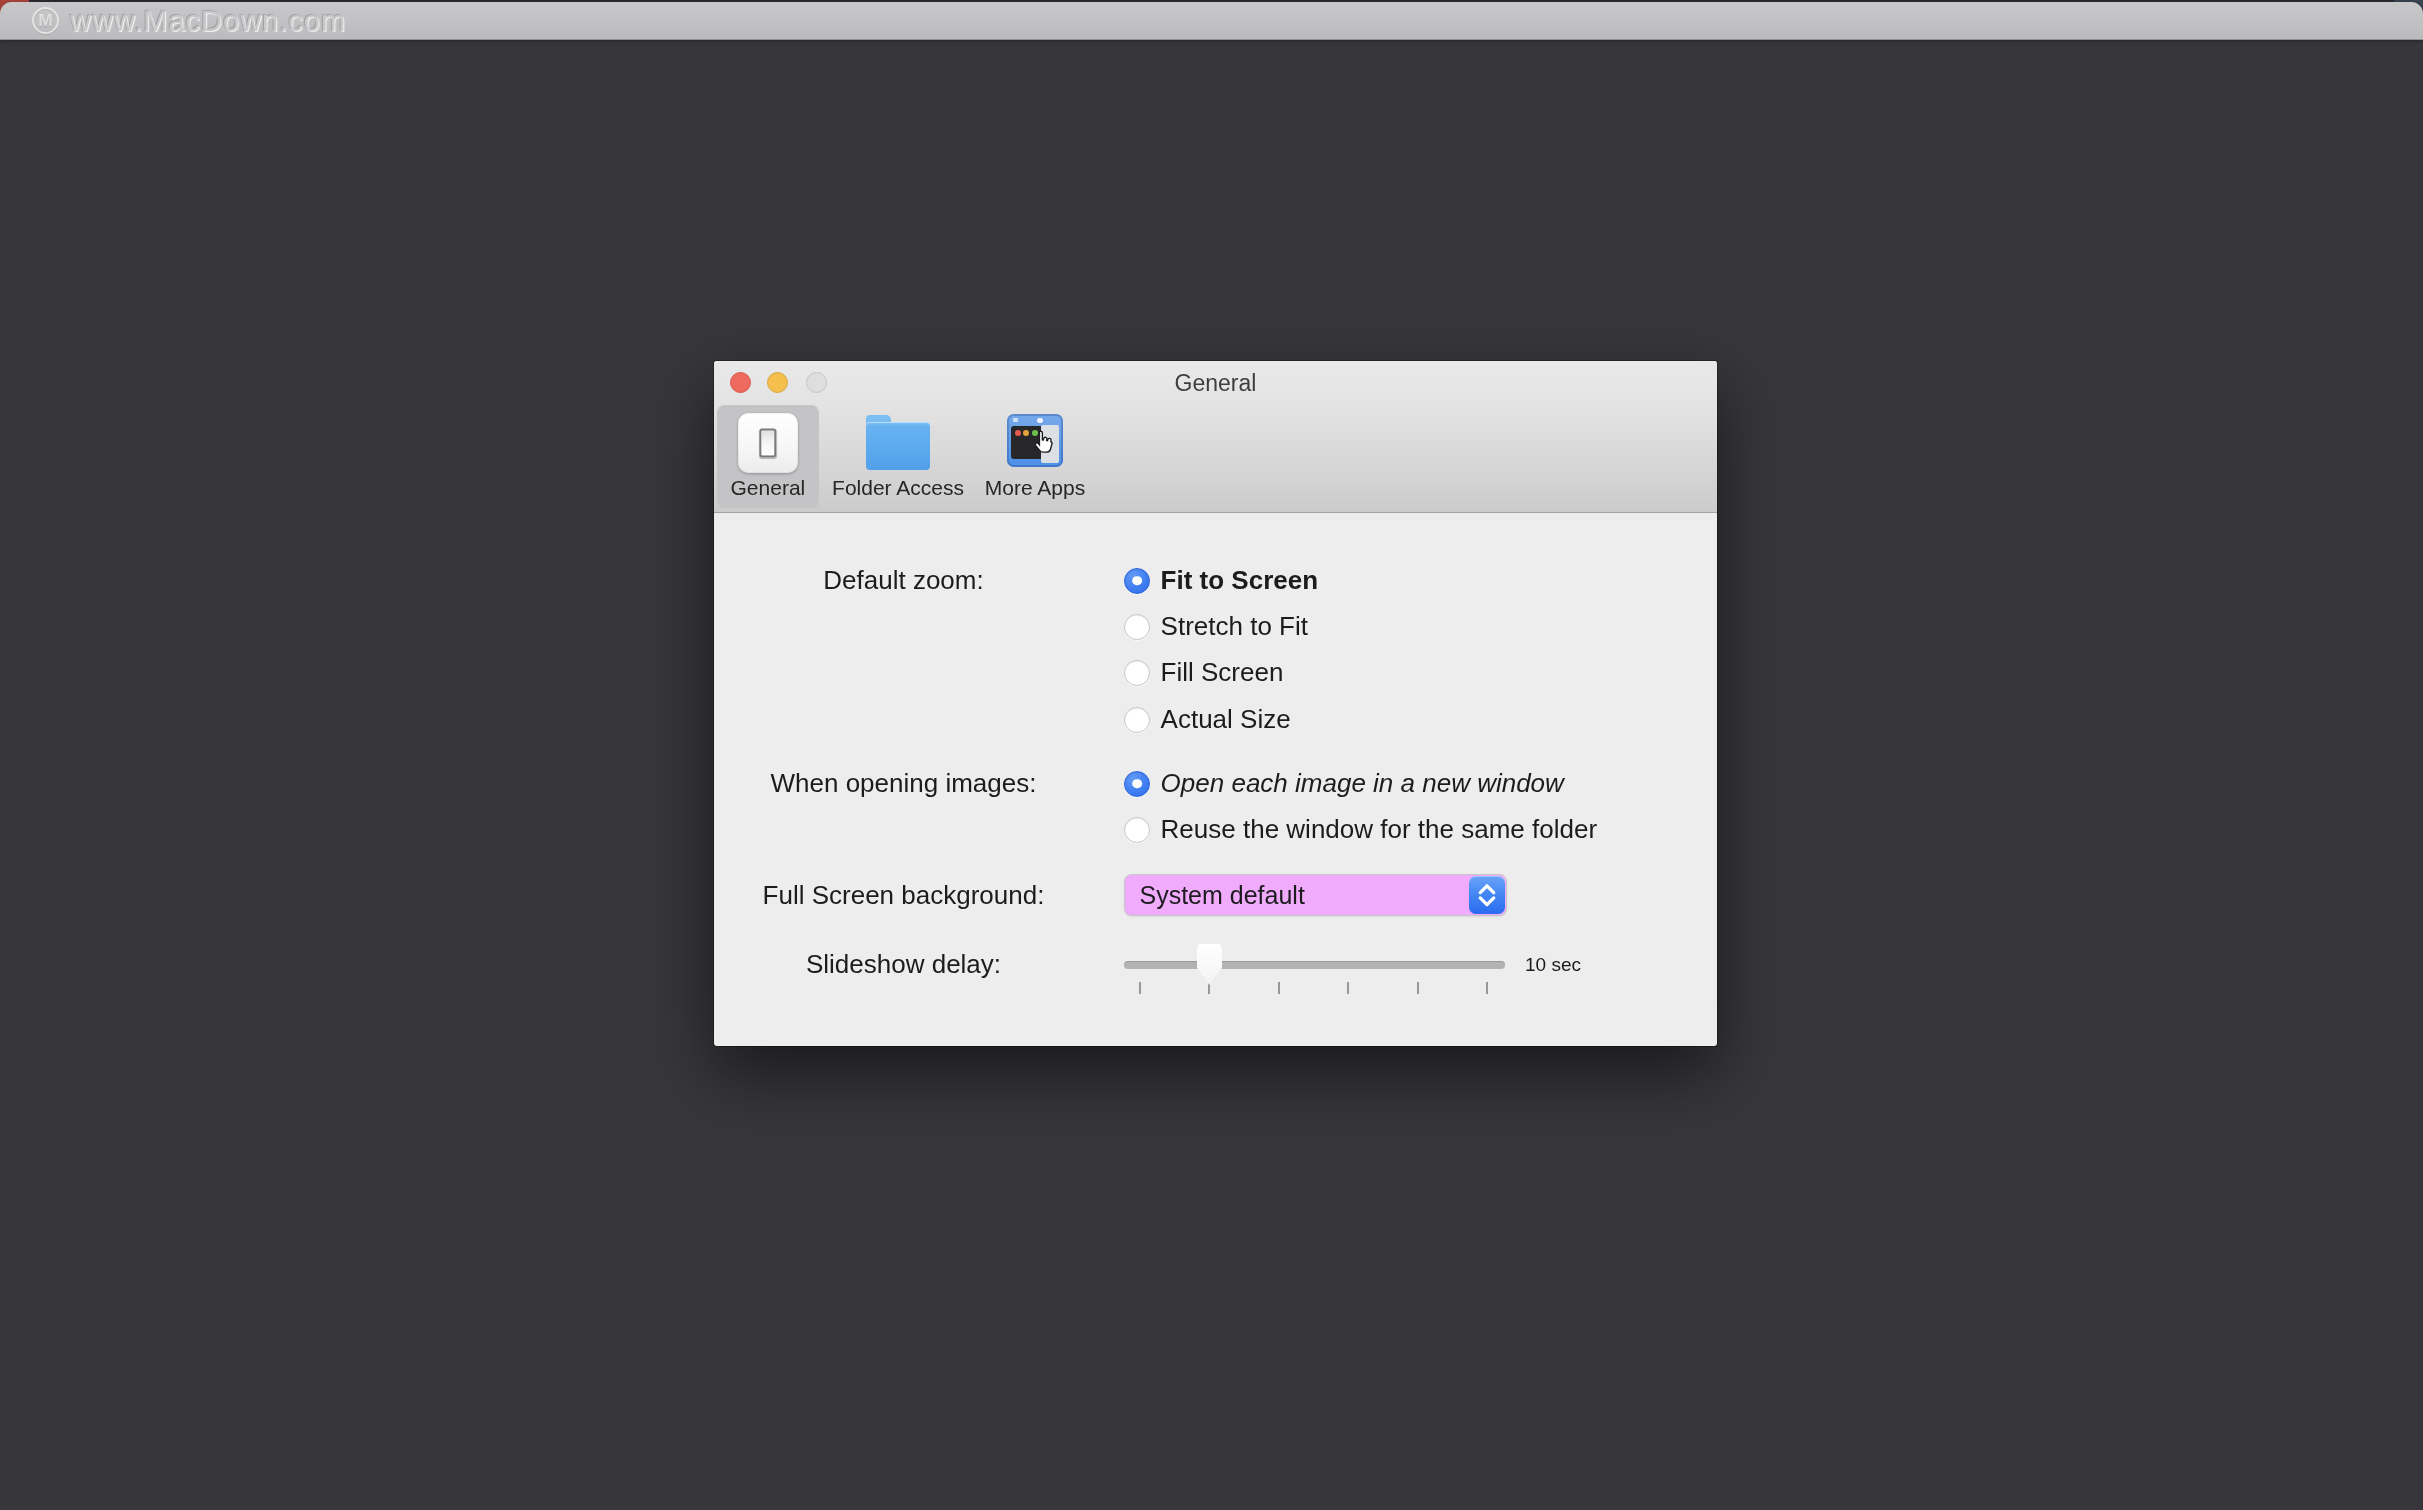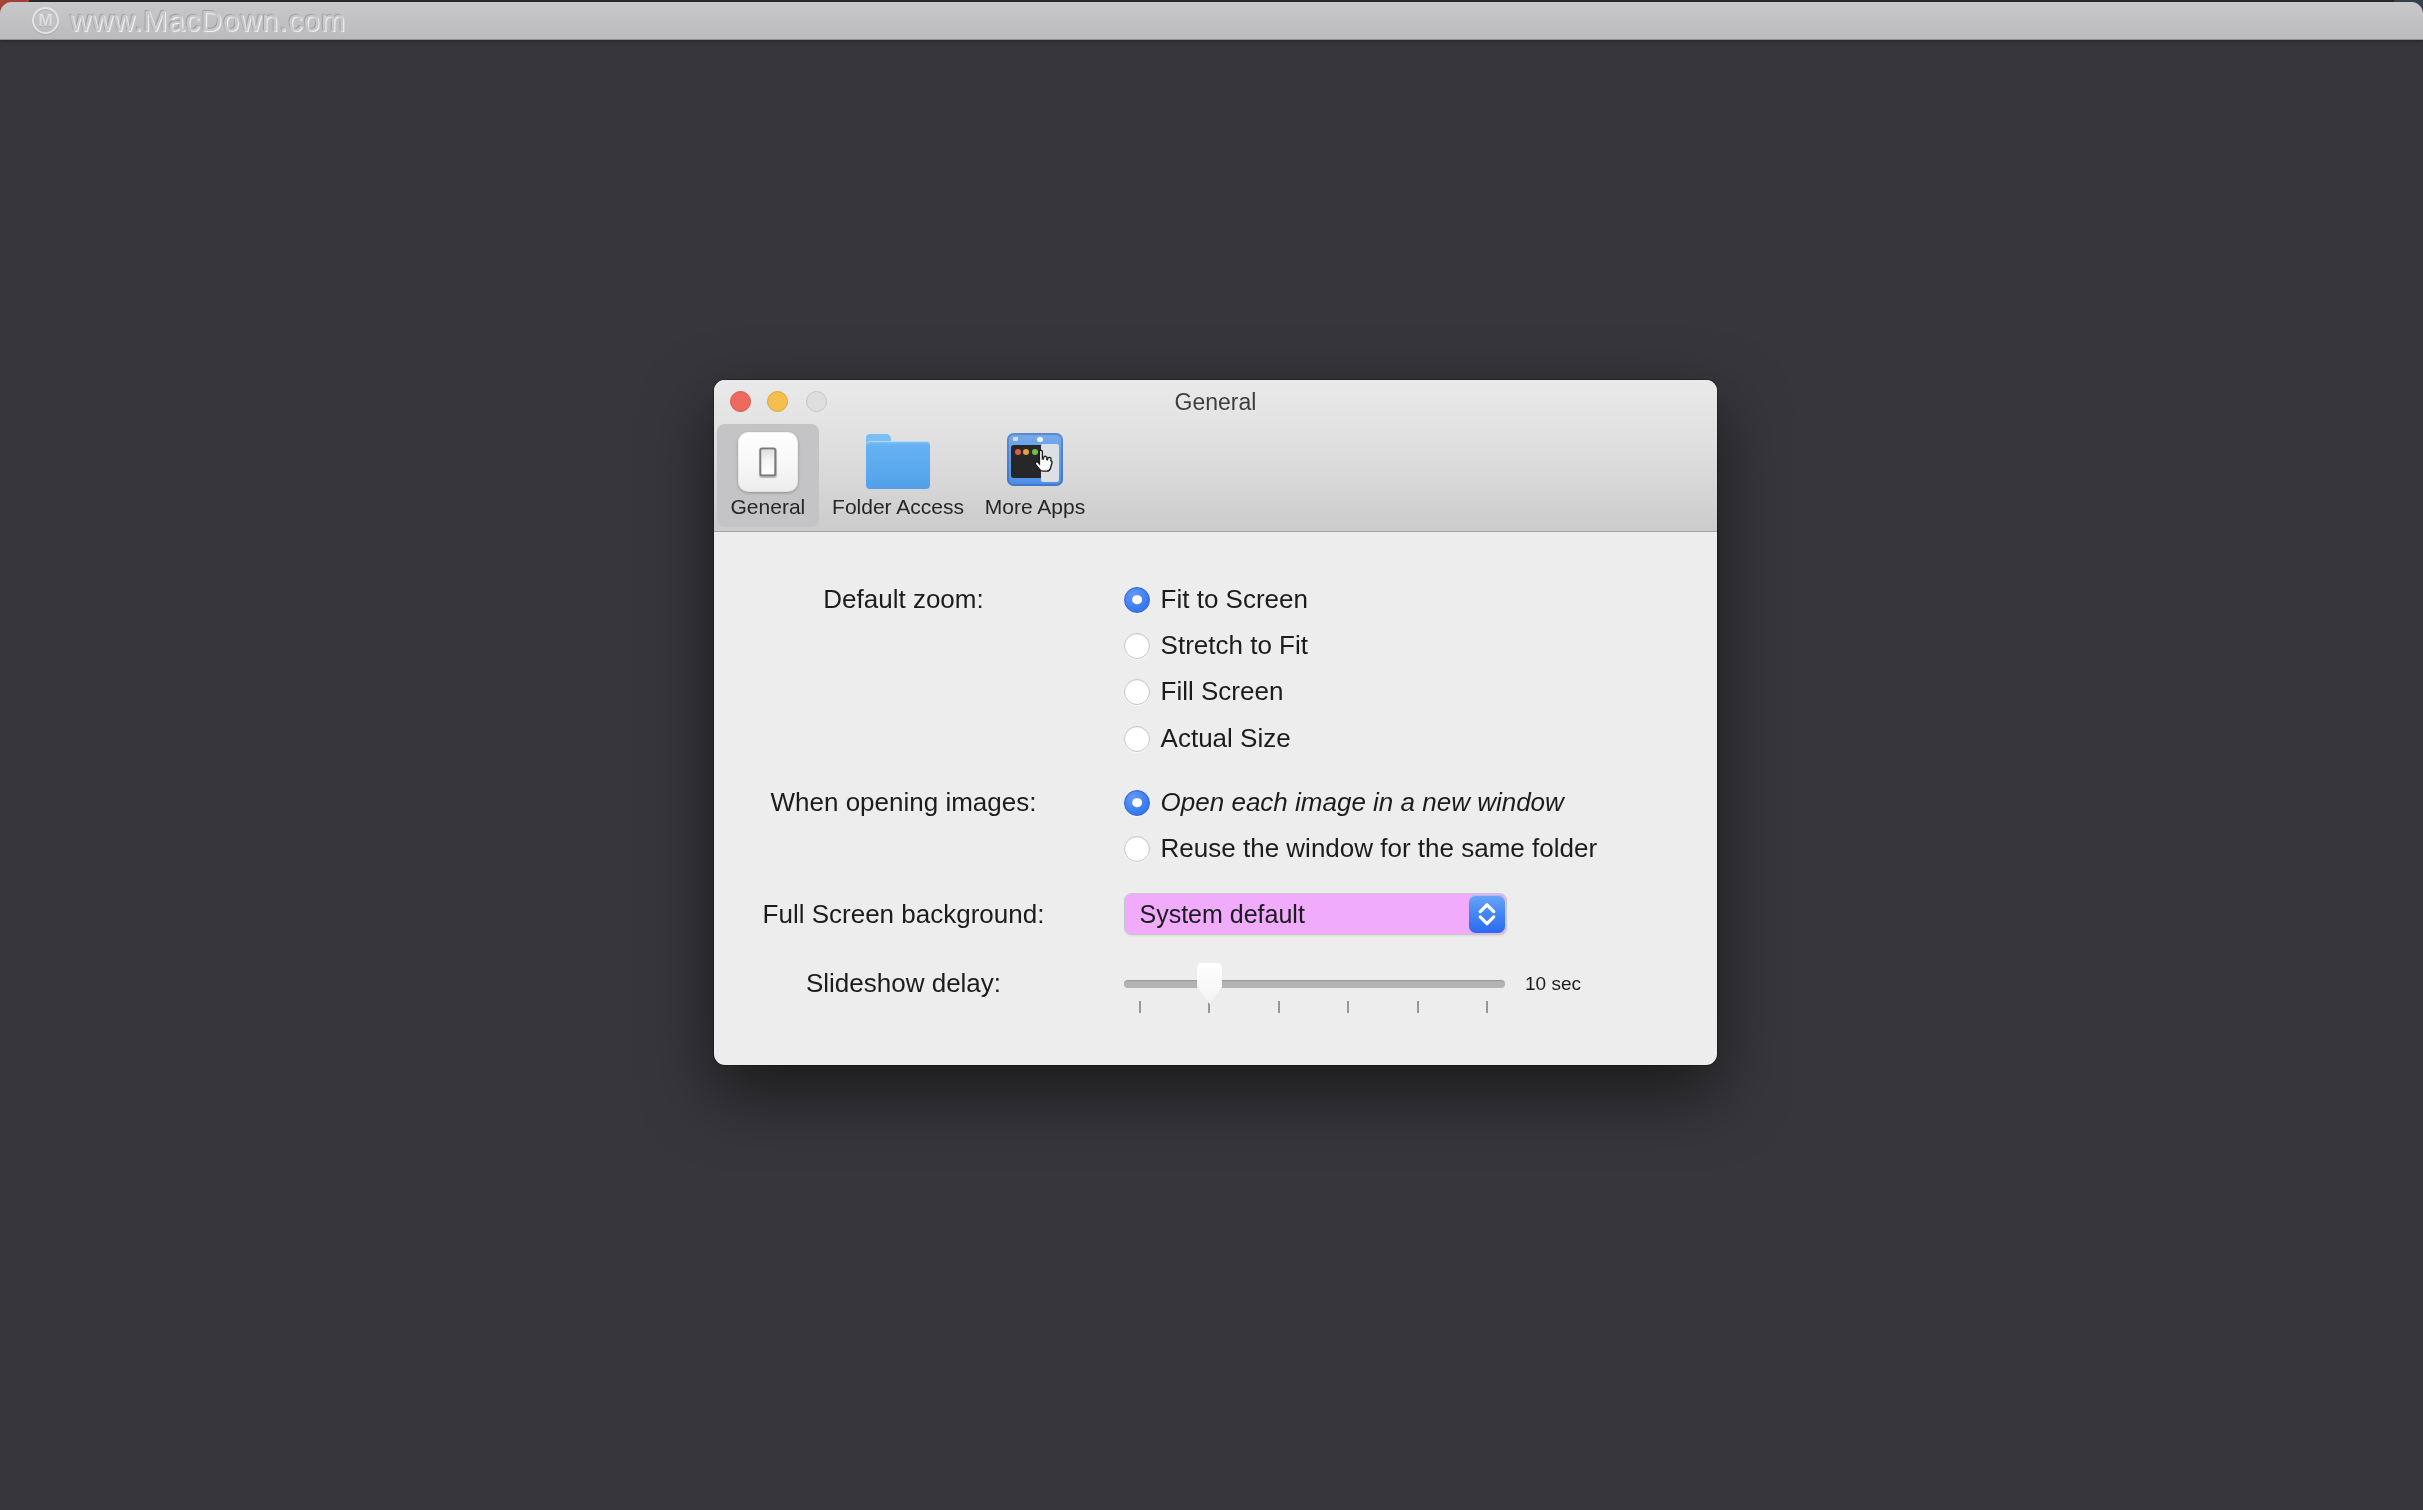--- a/index.html
+++ b/index.html
@@ -31,22 +31,22 @@
     box-shadow:0 1px 1px rgba(0,0,0,.12), inset 0 1px 1px rgba(0,0,0,.1);
   }
   .wm-text {
     position:absolute; left:70px; top:3.9px; height:31px; line-height:31px;
     font-size:29px; letter-spacing:1px; color:#c9c9cb;
     text-shadow:1px 1px 1px rgba(255,255,255,.85), -1px -1px 1px rgba(0,0,0,.18);
   }
 
   
   .dialog {
-    position:absolute; left:714px; top:380px; width:1003px; height:685px;
-    border-radius:11px; background:#ededed; overflow:hidden;
+    position:absolute; left:714px; top:361px; width:1003px; height:685px;
+    border-radius:3px; background:#ededed; overflow:hidden;
     box-shadow:0 27px 68px rgba(0,0,0,.55), 0 0 0 1px rgba(0,0,0,.28);
   }
   .dlg-header {
     position:absolute; left:0; top:0; right:0; height:152px;
     background:linear-gradient(180deg,#e9e9e9 0%,#e3e3e3 30%,#d2d2d2 82%,#cbcbcb 100%);
     border-bottom:1px solid #a3a3a5;
   }
   .traffic { position:absolute; top:10.6px; width:21px; height:21px; border-radius:50%; }
   .t-close { left:16.4px; background:#ee6a5e; border:1px solid #d8564a; }
   .t-min   { left:53px; background:#f5bf4e; border:1px solid #dba63d; }
@@ -225,21 +225,21 @@
           </svg>
         </div>
         <div class="tb-label">More Apps</div>
       </div>
     </div>
 
     <div>
 
       <div class="row-label" style="top:203px;">Default zoom:</div>
 
-      <div class="radio-row" style="top:203px;">
+      <div class="radio-row" style="top:203px;font-weight:bold;">
         <div class="radio sel"></div>
         <div class="radio-text">Fit to Screen</div>
       </div>
       <div class="radio-row" style="top:249px;">
         <div class="radio"></div>
         <div class="radio-text">Stretch to Fit</div>
       </div>
       <div class="radio-row" style="top:295px;">
         <div class="radio"></div>
         <div class="radio-text">Fill Screen</div>

